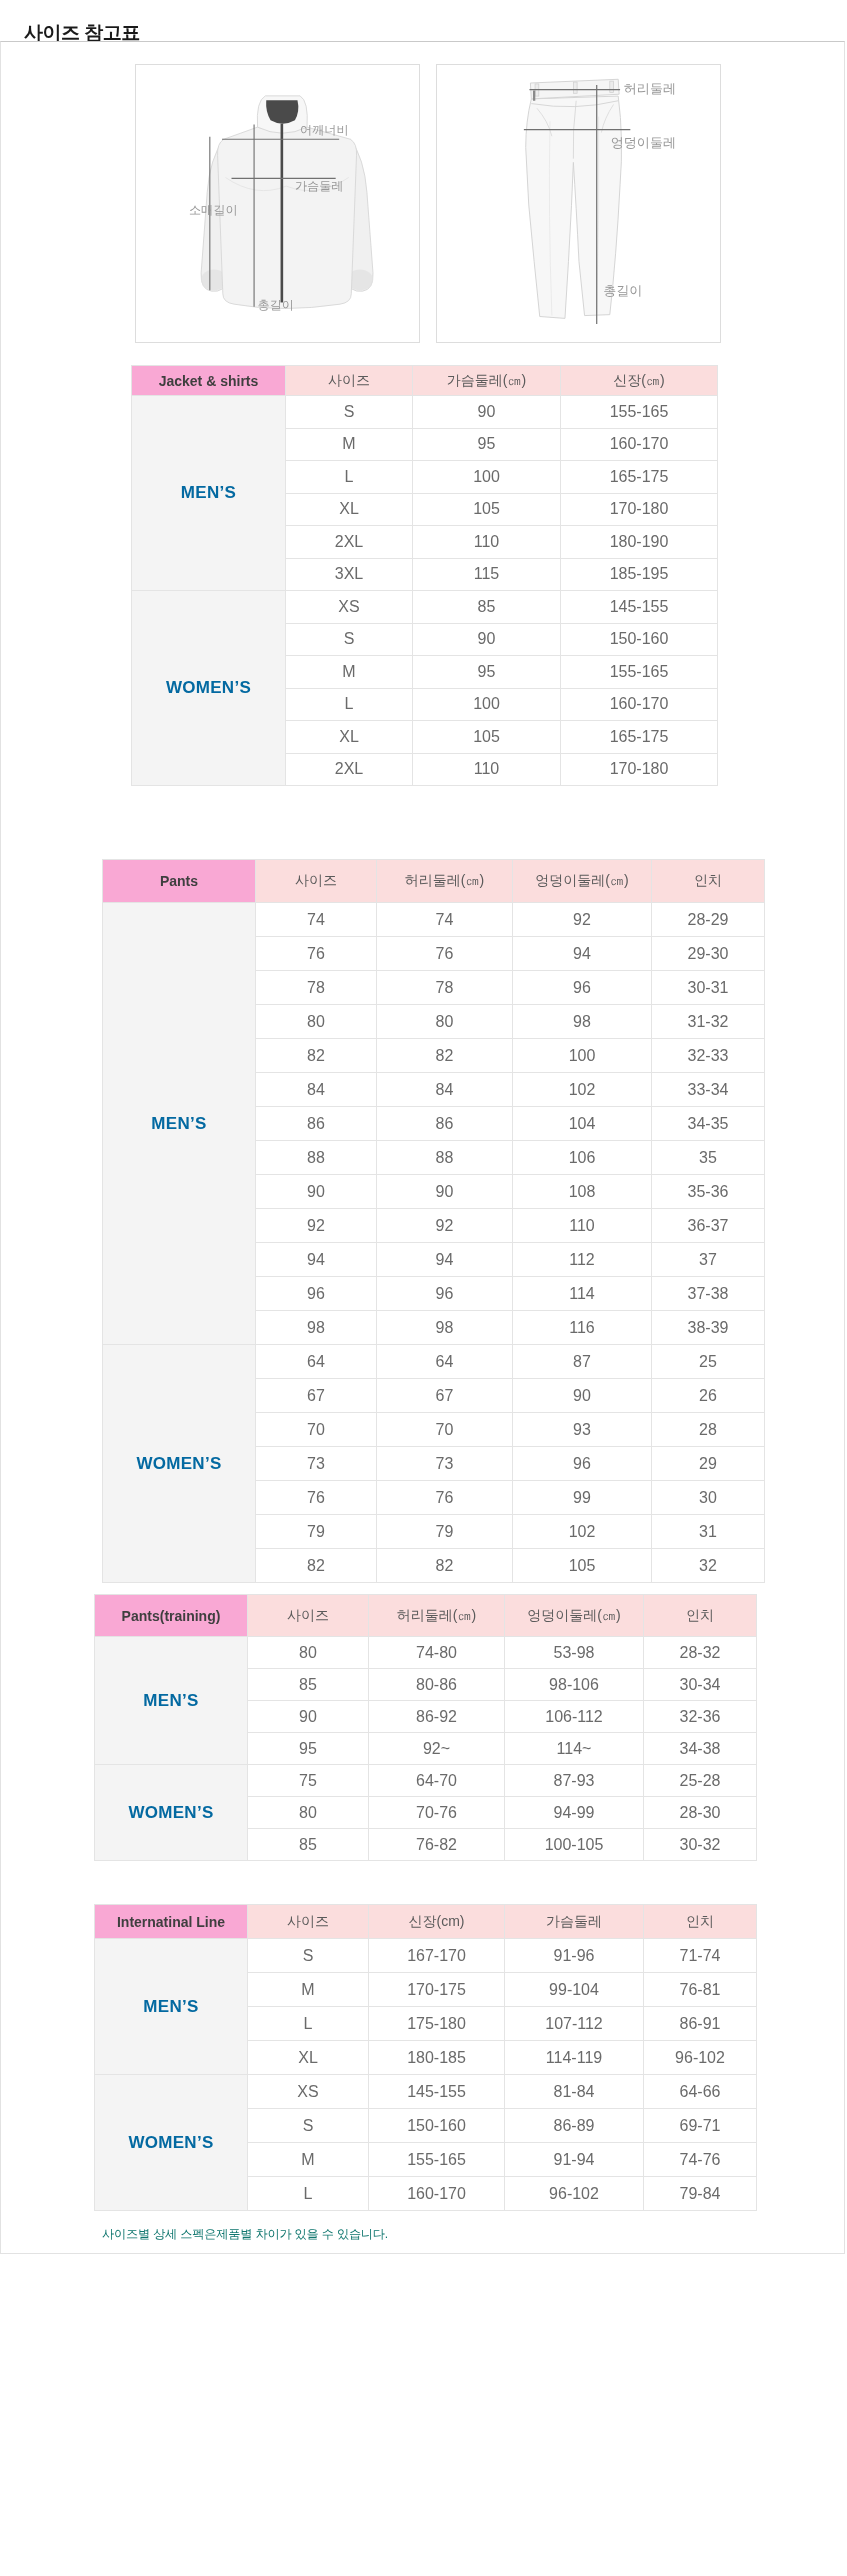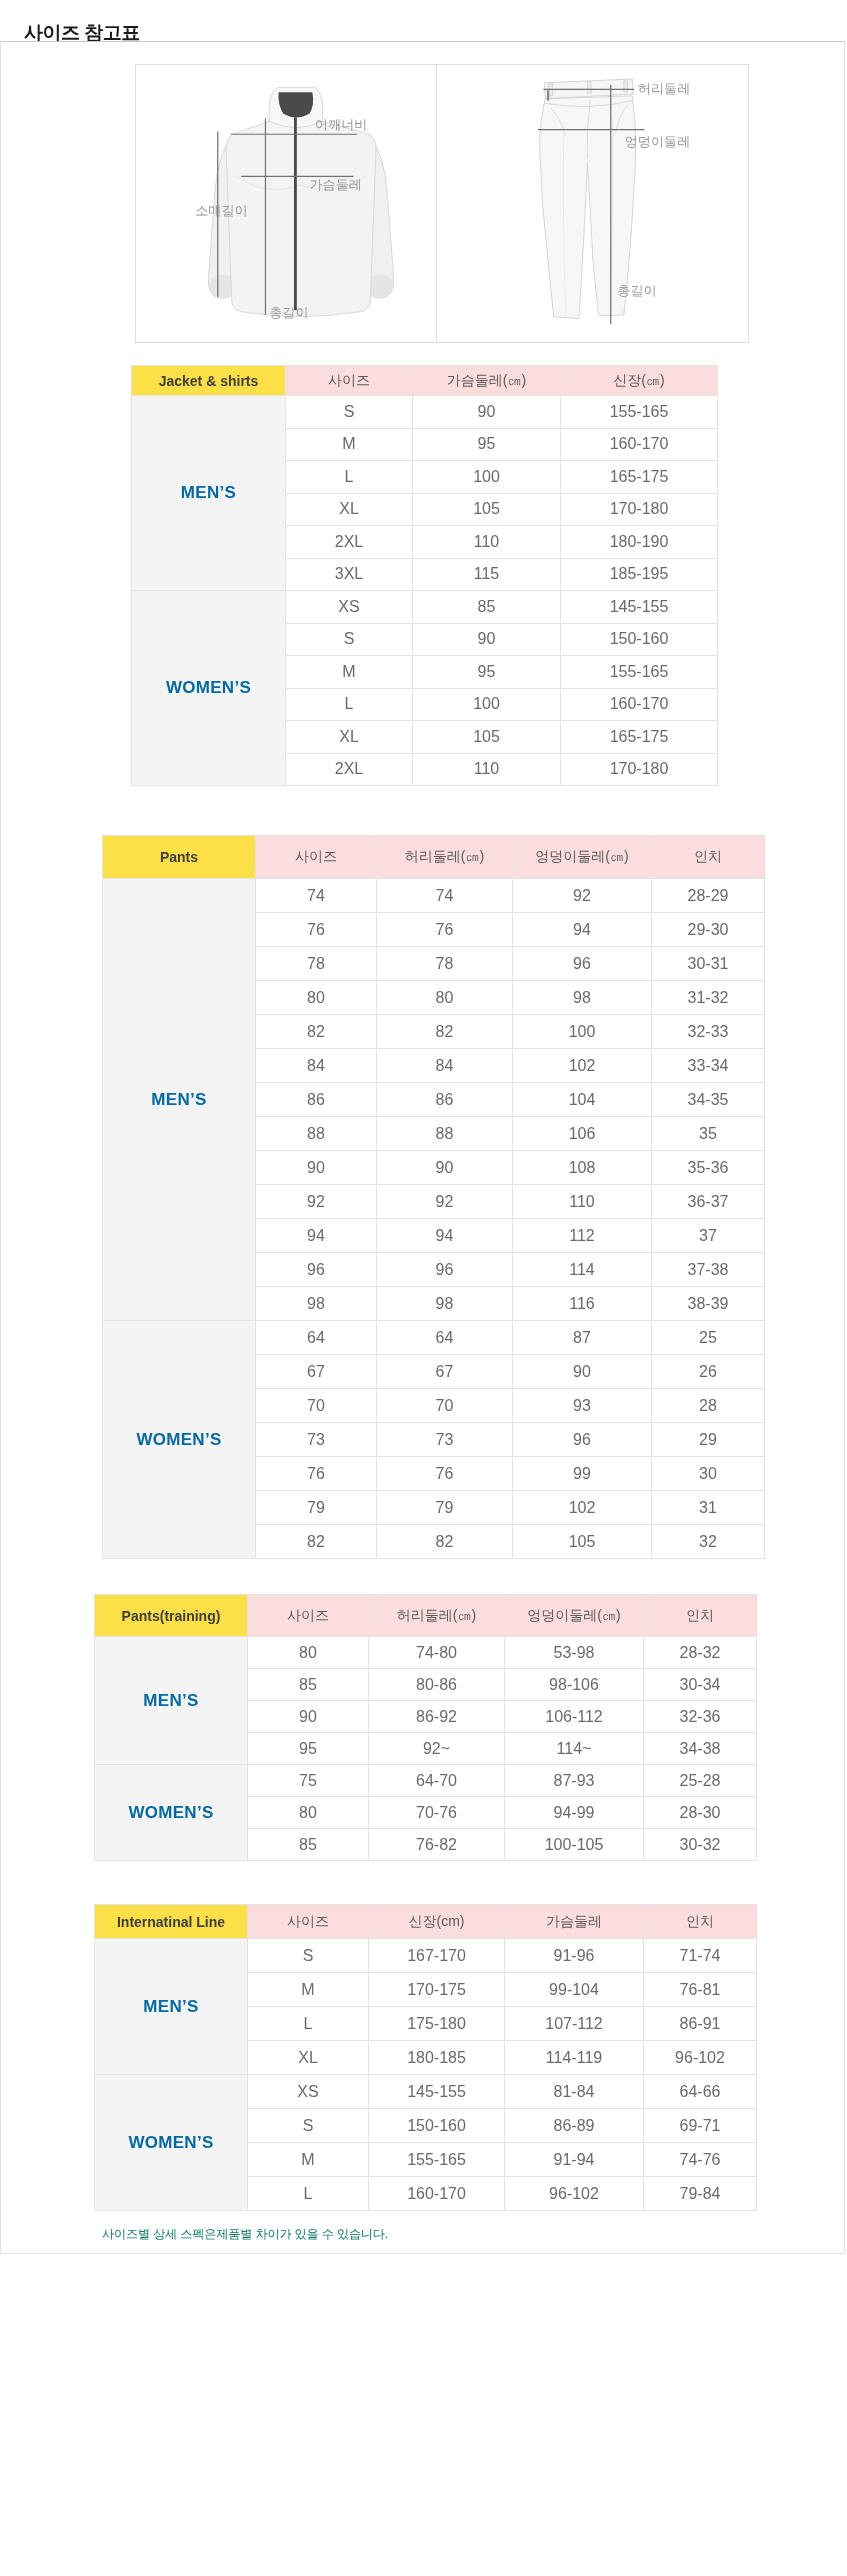--- a/index.html
+++ b/index.html
@@ -10,42 +10,42 @@
   }
   .page-title{
     position:absolute;left:16px;top:12.2px;margin:8px;
     font-size:19px;font-weight:bold;color:#1a1a1a;letter-spacing:-0.5px;
   }
   .content-box{
     position:absolute;left:0;top:41px;width:845px;height:2213px;
     border:0.9px solid #e2e2e2;border-top-color:#c9c9c9;box-sizing:border-box;background:#fff;
   }
   .diagram{
-    position:absolute;top:64px;width:313px;height:279px;
+    position:absolute;top:64px;width:285px;height:279px;
     border:0.9px solid #dddddd;box-sizing:border-box;background:#fff;
   }
   .diagram svg{width:100%;height:100%;display:block;}
   .diagram text{font-family:"Liberation Sans",sans-serif;font-size:14px;fill:#979797;}
   #jacket-diagram{left:135px;padding-left:20px;}
   #pants-diagram{left:436px;}
 
   .tbl{position:absolute;}
   .tbl table{border-collapse:collapse;table-layout:fixed;}
   .tbl th,.tbl td{
     border:0.9px solid #e4e4e4;text-align:center;vertical-align:middle;padding:0;
     overflow:hidden;white-space:nowrap;
   }
   .tbl thead th{background:#fbdddd;font-weight:normal;font-size:14px;color:#5a5a5a;}
-  .tbl thead th.name{background:#fde047;font-weight:bold;font-size:14px;color:#3f3f3f;margin-top:26px;}
+  .tbl thead th.name{background:#f9a8d4;font-weight:bold;font-size:14px;color:#3f3f3f;margin-top:26px;}
   .tbl td.label{background:#f4f4f4;font-weight:bold;font-size:17px;color:#0369a1;letter-spacing:0.3px;}
   .tbl td.data{background:#ffffff;font-size:16px;color:#6a6a6a;font-weight:normal;}
   .tbl tr.section-first td{border-top:1.9px solid #c9c9c9;}
 
   #table-0{left:131px;top:365px;}
-  #table-1{left:94px;top:835px;padding-left:8px;}
+  #table-1{left:94px;top:859px;padding-left:8px;}
   #table-2{left:94px;top:1594px;}
   #table-3{left:94px;top:1904px;}
   #table-0 thead tr{height:30px;}  #table-0 tbody tr{height:32.5px;}
   #table-1 thead tr{height:43px;}  #table-1 tbody tr{height:34px;}
   #table-2 thead tr{height:42px;}  #table-2 tbody tr{height:32px;}
   #table-3 thead tr{height:34px;}  #table-3 tbody tr{height:34px;}
 
   .footer-note{
     position:absolute;left:102px;top:2226px;
     font-size:12.2px;color:#0f766e;letter-spacing:-0.2px;

